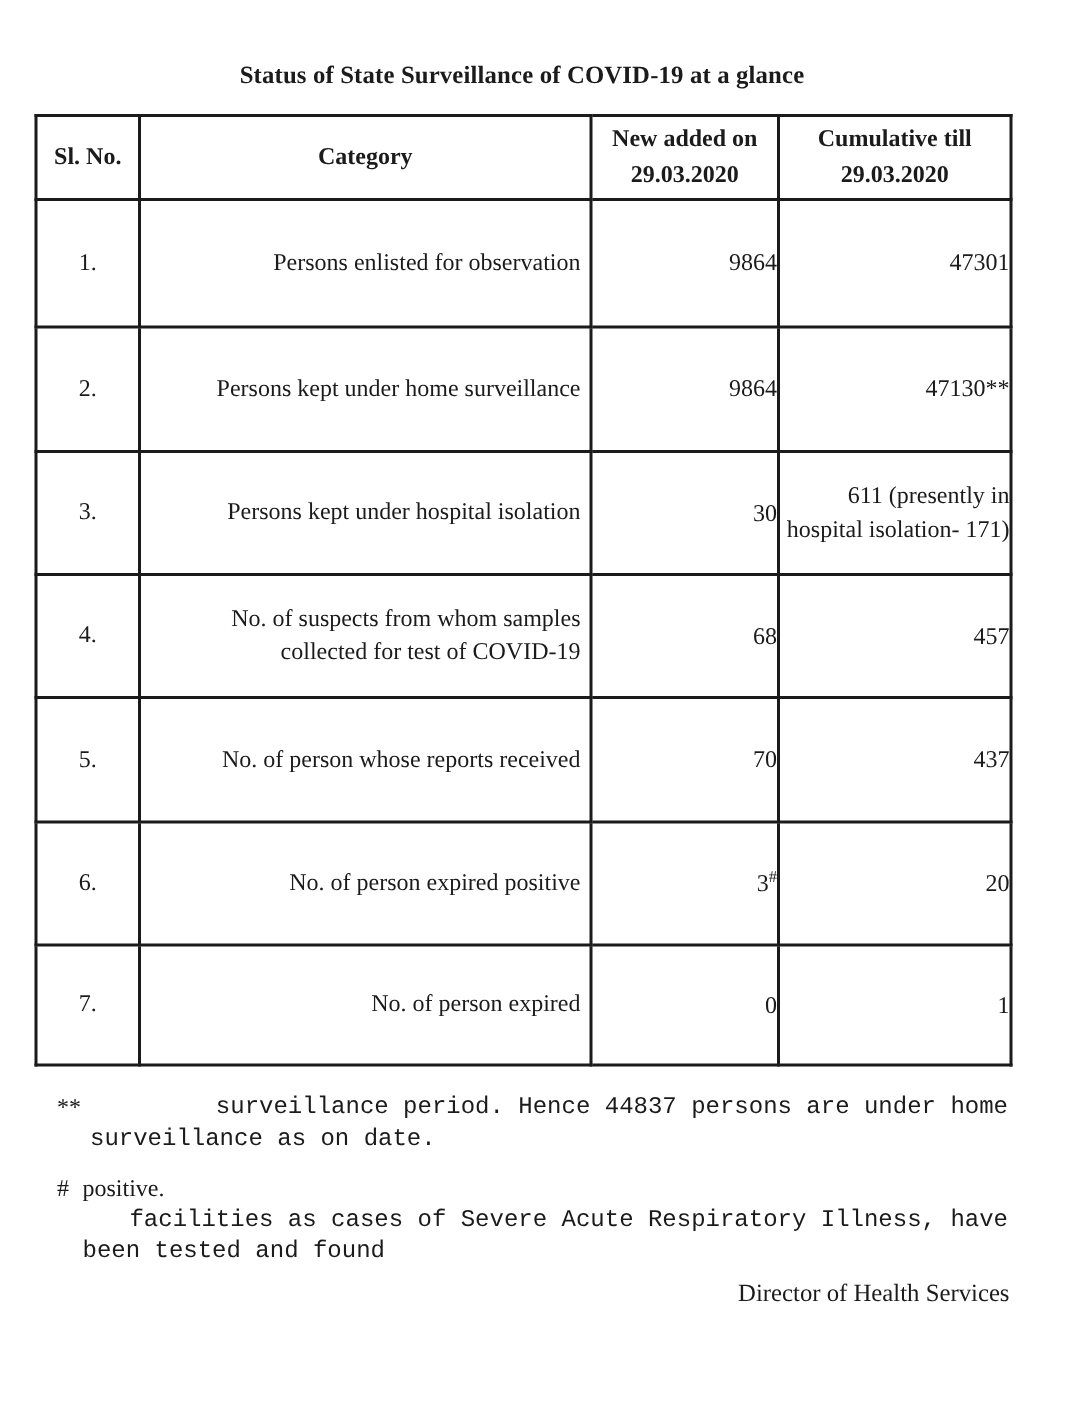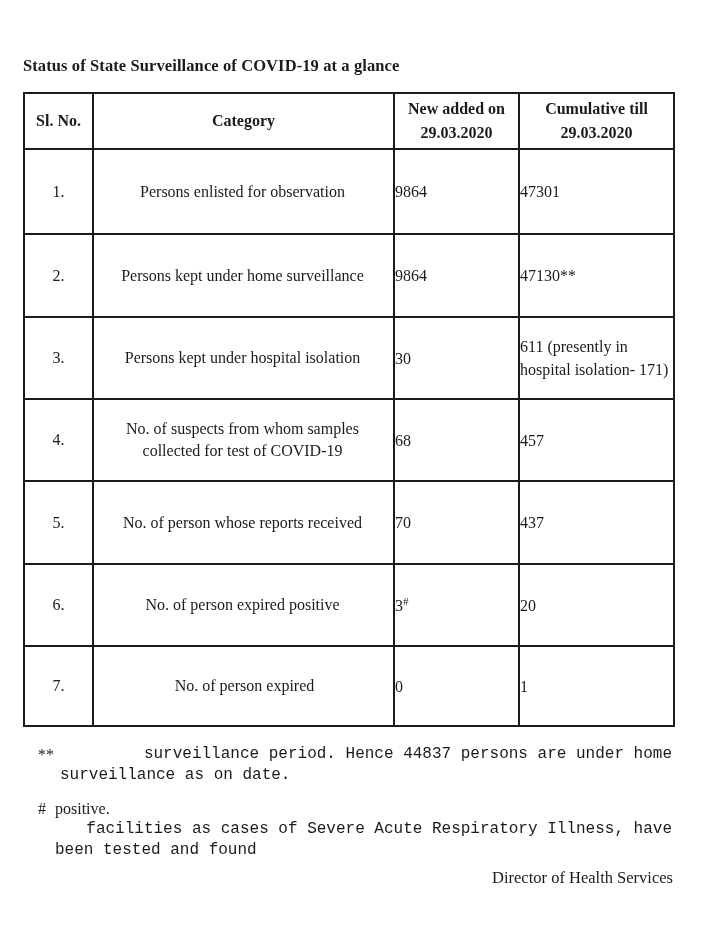--- a/index.html
+++ b/index.html
@@ -15,24 +15,25 @@
     color: #1b1b1b;
     -webkit-font-smoothing: antialiased;
   }
   .page {
     padding-top: 40px;
     padding-left: 23px;
     width: 650px;
   }
   .doc-title {
     width: 650px;
+    text-align: center;
     font-weight: bold;
     font-size: 16.5px;
     line-height: 19px;
-    margin: 16px 0 17px 0;
+    margin: 0 0 17px 0;
     letter-spacing: 0.1px;
   }
   table.surv-table {
     width: 650px;
     table-layout: fixed;
     border-collapse: collapse;
   }
   .surv-table col.c-sl   { width: 69px; }
   .surv-table col.c-cat  { width: 301px; }
   .surv-table col.c-new  { width: 125px; }
@@ -45,27 +46,27 @@
     background: #ffffff;
   }
   .surv-table th {
     font-weight: bold;
     text-align: center;
     line-height: 24px;
     height: 54px;
   }
   .surv-table td.sl  { text-align: center; }
   .surv-table td.cat {
-    text-align: center;
+    text-align: right;
     padding-left: 4px;
     padding-right: 6px;
     line-height: 22px;
   }
   .surv-table td.num {
-    text-align: left;
+    text-align: right;
     line-height: 23px;
     margin-top: 40px;
   }
   tr.r1 { height: 85px; }
   tr.r2 { height: 83px; }
   tr.r3 { height: 82px; }
   tr.r4 { height: 82px; }
   tr.r5 { height: 83px; }
   tr.r6 { height: 82px; }
   tr.r7 { height: 80px; }

